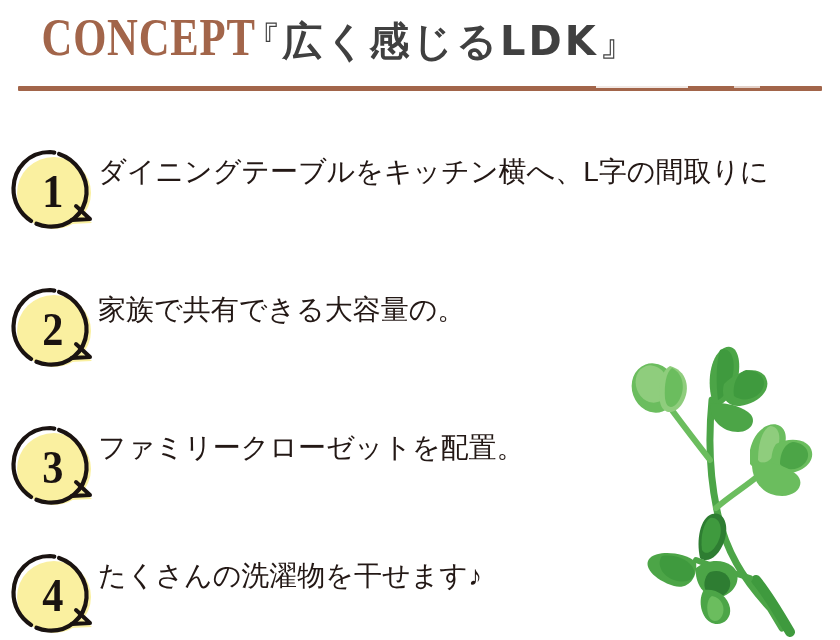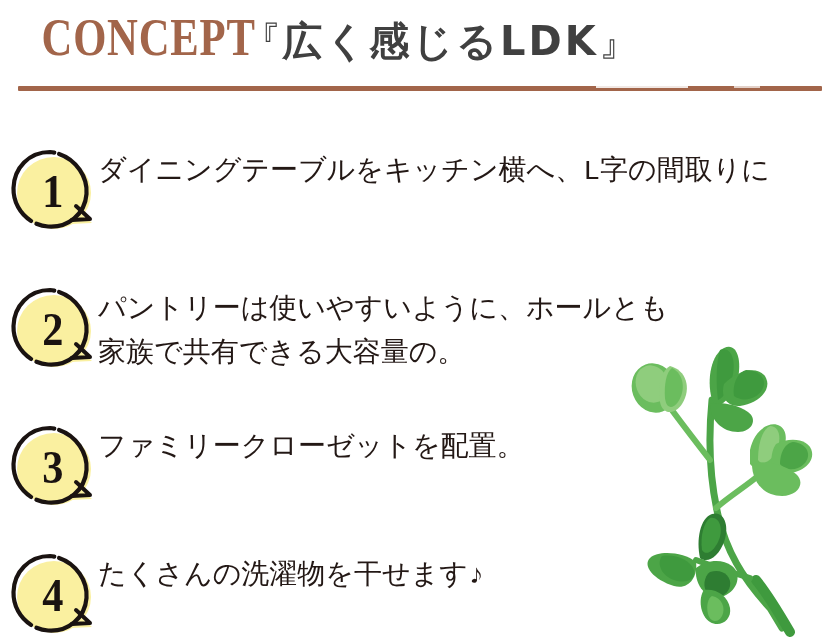--- a/index.html
+++ b/index.html
@@ -123,21 +123,21 @@
     font-family: "Liberation Serif", "DejaVu Serif", serif;
     font-weight: 700;
     font-size: 46px;
     color: #1a1311;
     padding-left: 2px;
     padding-top: 3px;
     box-sizing: border-box;
     transform: scaleX(0.92);
   }
   .item-text {
-    font-family: Liberation Mono, monospace;
+    font-family: Liberation Sans, sans-serif;
     font-size: 28px;
     line-height: 44px;
     color: #231815;
     letter-spacing: 0px;
     white-space: nowrap;
     padding-top: 6px;
   }
   .item-text .line { display: block; }
 
   
@@ -186,21 +186,20 @@
     <div class="badge">
       <svg viewBox="0 0 92 92" aria-hidden="true">
         <ellipse cx="48" cy="49" rx="37" ry="36" fill="#faf0a0"></ellipse>
         <path d="M71 66 L86 79 L64 80 Z" fill="#faf0a0"></path>
         <path d="M44 8 C23 8 8 24 7.5 44 C7 64 22 81 42 82.5 C62 84 79 70 80.5 50 C82 30 66 10 44 8 Z" fill="none" stroke="#1a1311" stroke-width="4.2" stroke-linecap="round" stroke-dasharray="96 6 120 5 40"></path>
         <path d="M70 62 L84 75 M84 75 L66 76" fill="none" stroke="#1a1311" stroke-width="4" stroke-linecap="round"></path>
       </svg>
       <span class="badge-num">2</span>
     </div>
     <div class="item-text">
-      <span class="line">パントリーは使いやすいように、ホールとも</span>
       <span class="line">家族で共有できる大容量の。</span>
     </div>
   </div>
 
   <div class="item" style="top:320px;left:6px;">
     <div class="badge">
       <svg viewBox="0 0 92 92" aria-hidden="true">
         <ellipse cx="48" cy="49" rx="37" ry="36" fill="#faf0a0"></ellipse>
         <path d="M71 66 L86 79 L64 80 Z" fill="#faf0a0"></path>
         <path d="M44 8 C23 8 8 24 7.5 44 C7 64 22 81 42 82.5 C62 84 79 70 80.5 50 C82 30 66 10 44 8 Z" fill="none" stroke="#1a1311" stroke-width="4.2" stroke-linecap="round" stroke-dasharray="96 6 120 5 40"></path>

